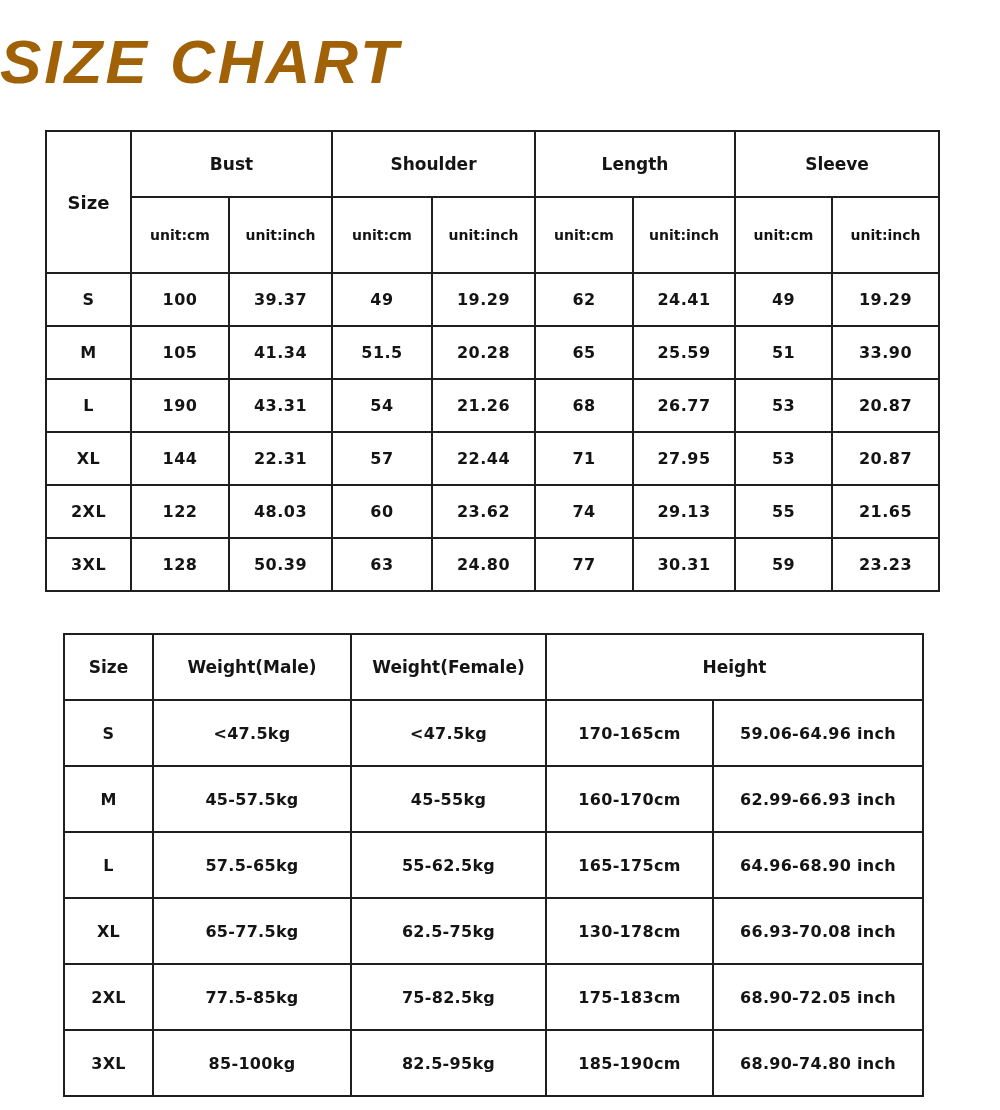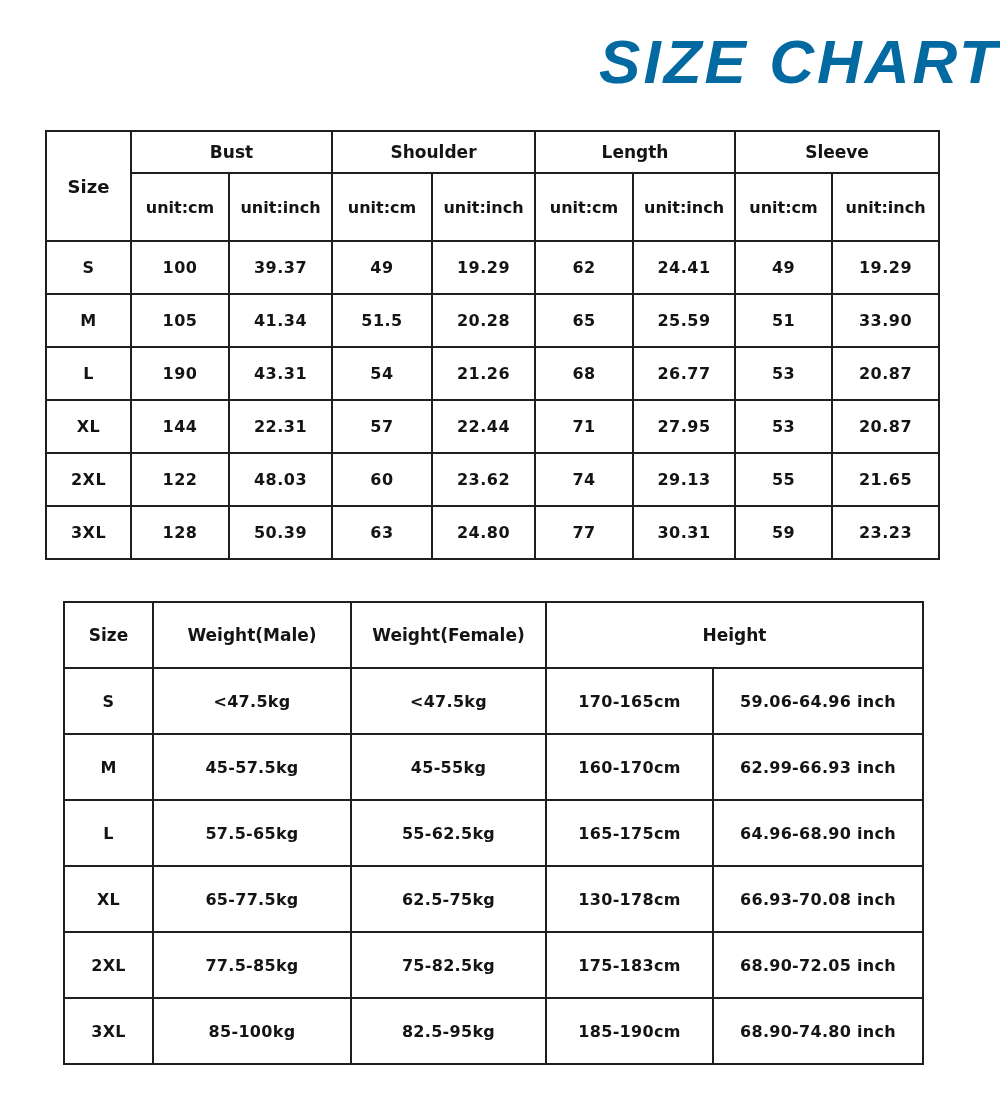--- a/index.html
+++ b/index.html
@@ -7,50 +7,50 @@
     margin: 0;
     padding: 0;
     background: #ffffff;
     width: 1000px;
     height: 1110px;
     font-family: "DejaVu Sans", sans-serif;
     color: #141414;
   }
   .page-title {
     margin: 26px 0 0 0;
-    text-align: right;
+    text-align: left;
     font-family: "Liberation Sans", sans-serif;
     font-style: italic;
     font-weight: bold;
     font-size: 62px;
     line-height: 72px;
     letter-spacing: 3px;
-    color: #0369a1;
+    color: #a16207;
   }
   table {
     border-collapse: collapse;
     table-layout: fixed;
   }
   th, td {
     border: 2px solid #1f1f1f;
     text-align: center;
     vertical-align: middle;
     font-weight: bold;
     padding: 0 2px;
     background: #ffffff;
     overflow: hidden;
   }
   
   .t1 {
     margin: 32px 0 0 45px;
     width: 893px;
   }
   .t1 .corner-header { font-size: 18px; }
-  .t1 .group-header  { height: 42px; font-size: 17px; }
-  .t1 .unit-header   { height: 68px; font-size: 16px; }
+  .t1 .group-header  { height: 66px; font-size: 17px; }
+  .t1 .unit-header   { height: 76px; font-size: 14px; }
   .t1 td             { height: 53px; font-size: 16px; letter-spacing: 0.5px; }
   
   .t2 {
     margin: 41px 0 0 63px;
     width: 859px;
   }
   .t2 th { height: 66px; font-size: 17px; }
   .t2 td { height: 66px; font-size: 16px; letter-spacing: 0.3px; }
 </style>
 </head>

